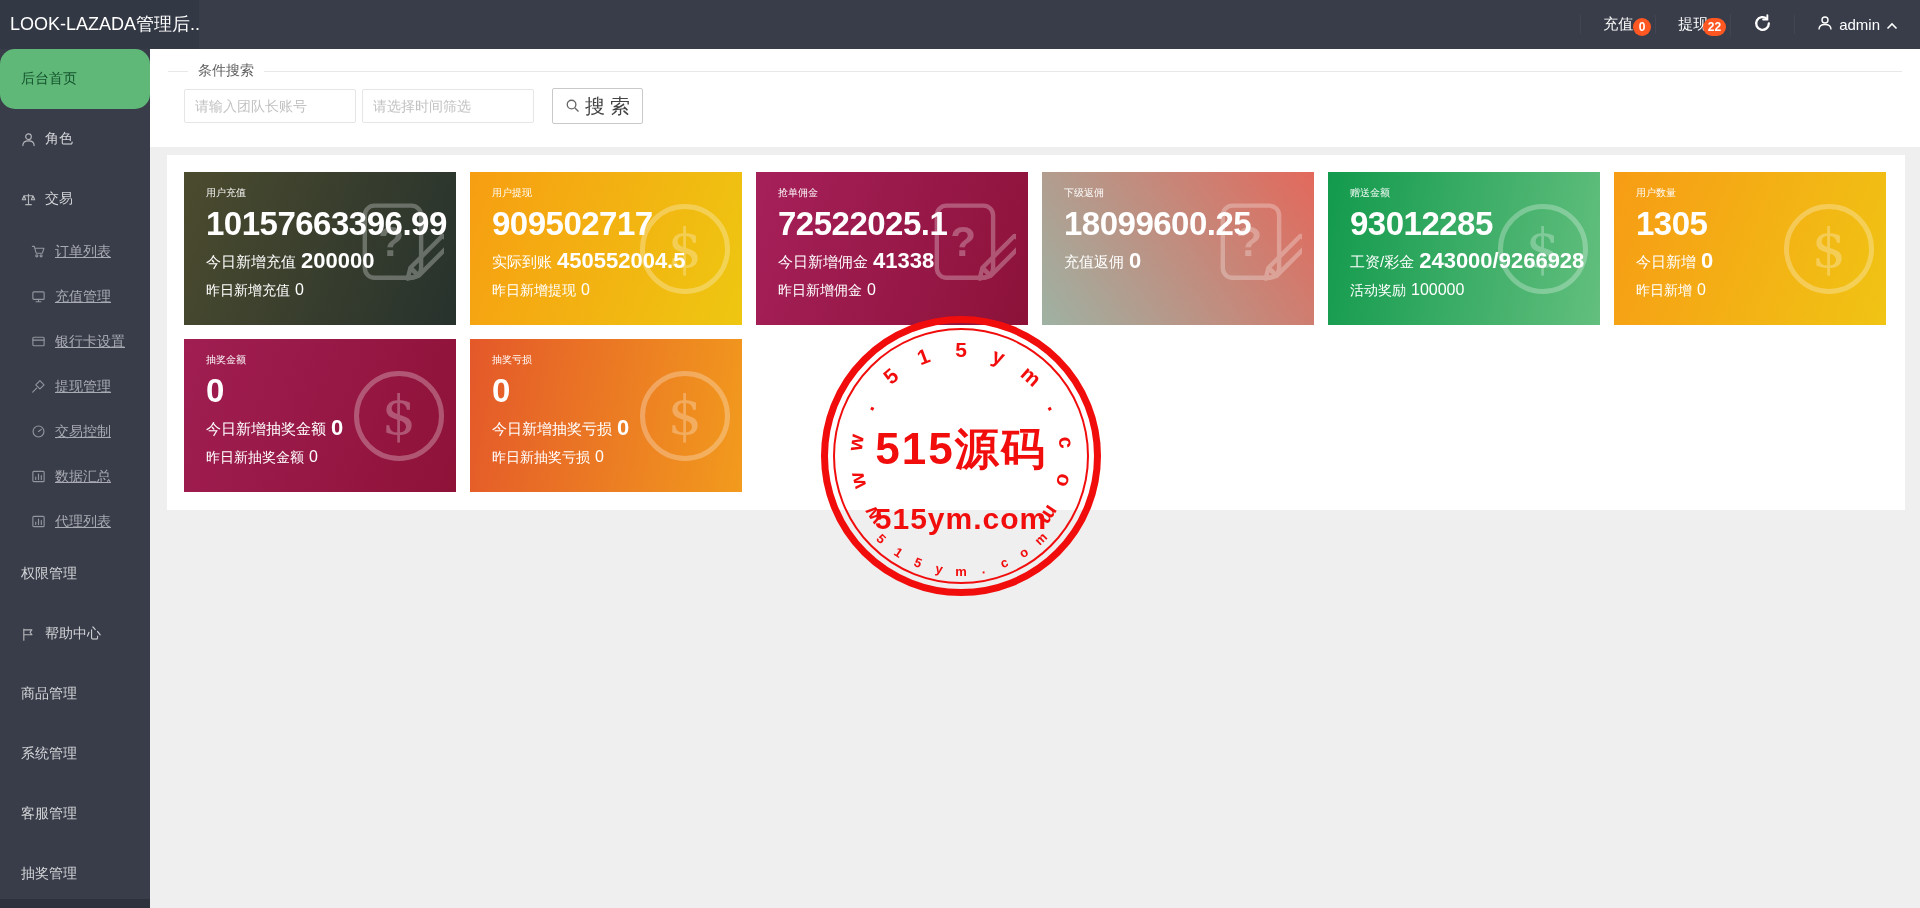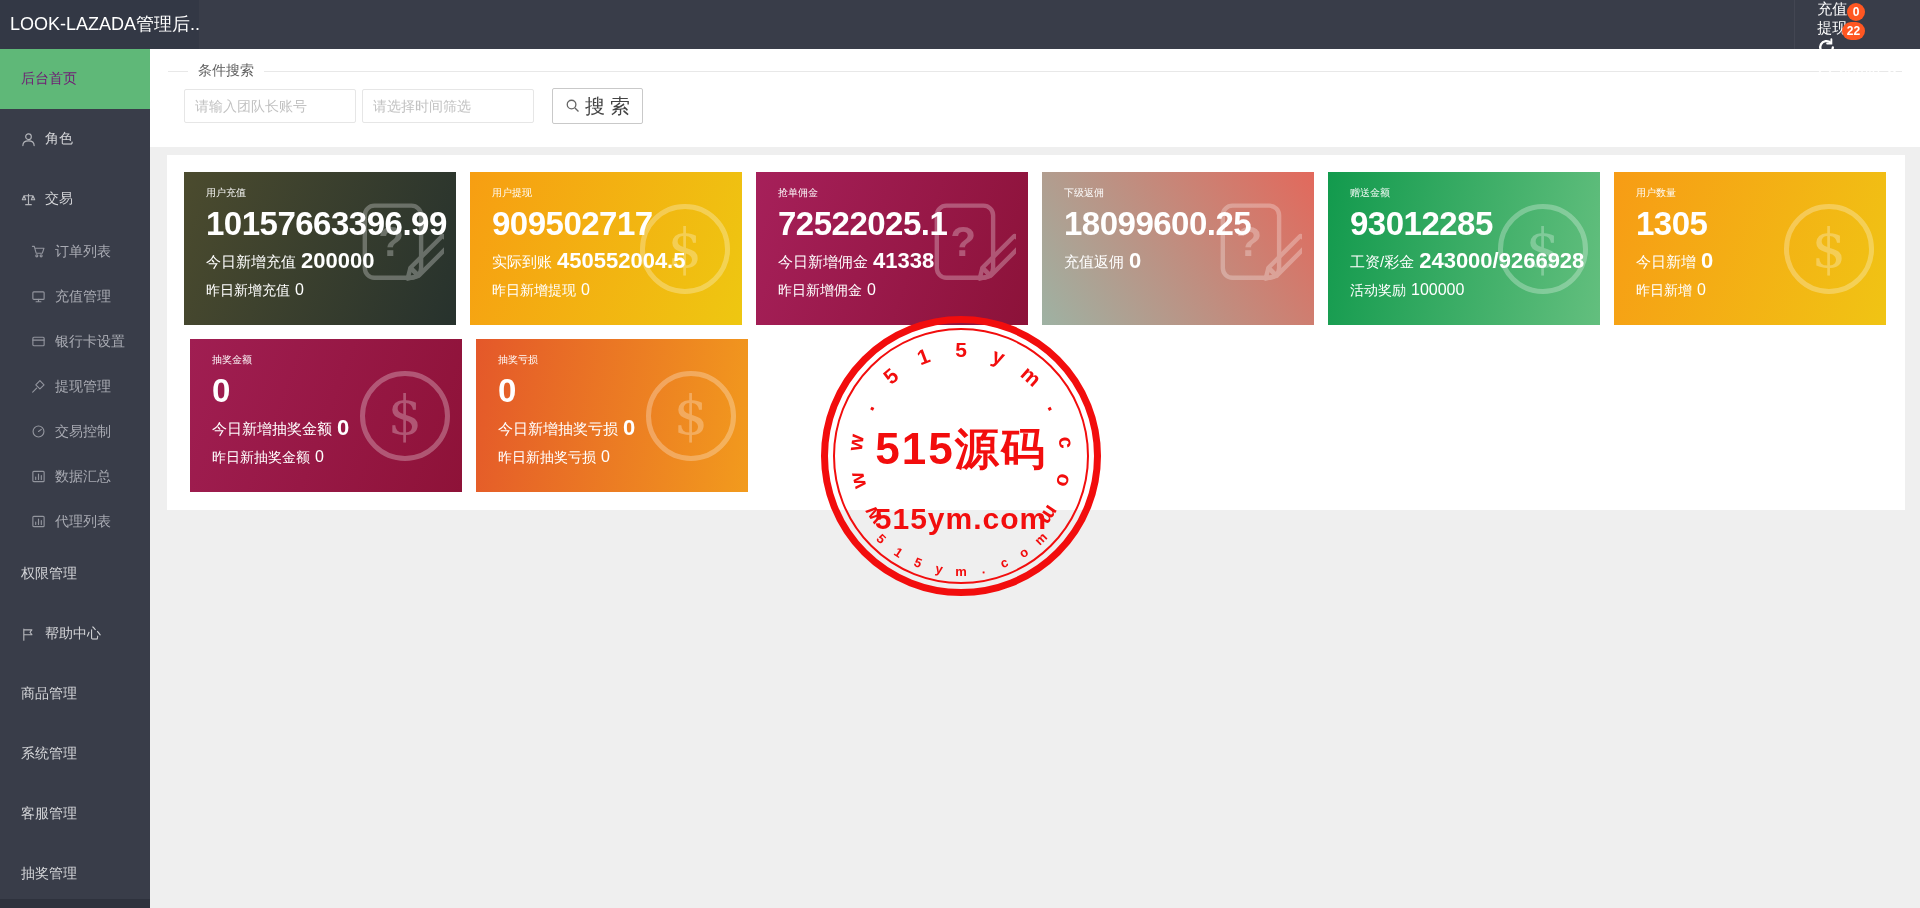--- a/index.html
+++ b/index.html
@@ -13,21 +13,21 @@
   }
   
   .app-header {
     position:absolute; top:0; left:0; right:0; height:49px;
     background:#393D49; z-index:20; display:flex; align-items:stretch;
   }
   .logo {
     width:199px; background:#333845; color:#fff; font-size:18px;
     line-height:49px; padding-left:10px; white-space:nowrap; overflow:hidden;
   }
-  .hdr-right { margin-left:auto; display:flex; align-items:flex-start;flex-direction:column; }
+  .hdr-right { margin-left:auto; display:flex; align-items:center; }
   .hdr-item {
     position:relative; display:flex; align-items:center; gap:6px;
     padding:0 22px; color:#fff; font-size:15px; cursor:pointer;
     border-left:1px solid rgba(255,255,255,.05);
   }
   .badge {
     position:absolute; top:3px; right:4px; background:#FF5722; color:#fff;
     font-size:12px; height:18px; line-height:18px; min-width:18px;
     padding:0 5px; border-radius:10px; text-align:center; font-weight:bold;
   }
@@ -35,22 +35,22 @@
   
   .sidebar {
     position:absolute; top:49px; left:0; bottom:0; width:150px;
     background:#393D49; z-index:10;
   }
   .side-item {
     display:flex; align-items:center; cursor:pointer; font-size:14px;
     color:#d4d5d8;
   }
   .side-item.lv1 { height:60px; padding-left:21px; }
-  .side-item.lv2 { height:45px; padding-left:31px; color:#a9abb3; }
-  .side-item.active { background:#5FB878; color:#701a75; }
+  .side-item.lv2 { height:45px; padding-left:31px; color:#a9abb3;text-decoration:underline; }
+  .side-item.active { background:#5FB878; color:#14532d;border-radius:15px; }
   .s-icon { display:inline-flex; margin-right:9px; opacity:.8; }
   .side-footer {
     position:absolute; bottom:0; left:0; width:100%; height:9px; background:#2e323d;
   }
   
   .main { position:absolute; left:150px; top:49px; right:0; bottom:0; background:#efefef; }
   .search-panel { background:#fff; height:98px; }
   .field-line {
     position:relative; margin:0 18px; top:22px;
     border-top:1px solid #e8e8e8;
@@ -353,21 +353,21 @@
         </div>
         <div class="stat-card" style="background: linear-gradient(110deg, rgb(247, 156, 21), rgb(240, 196, 20));">
           <div class="c-title">用户数量</div>
           <div class="c-value">1305</div>
           <div class="c-line"><span>今日新增</span><span class="lv-bold">0</span></div>
           <div class="c-line"><span>昨日新增</span><span class="lv-norm">0</span></div>
           <span class="c-icon">
             <span class="coin">$</span>
           </span>
         </div>
-        <div class="stat-card" style="background: linear-gradient(110deg, rgb(160, 30, 82), rgb(142, 18, 56)); margin-left: 6px;">
+        <div class="stat-card" style="background: linear-gradient(110deg, rgb(160, 30, 82), rgb(142, 18, 56));">
           <div class="c-title">抽奖金额</div>
           <div class="c-value">0</div>
           <div class="c-line"><span>今日新增抽奖金额</span><span class="lv-bold">0</span></div>
           <div class="c-line"><span>昨日新抽奖金额</span><span class="lv-norm">0</span></div>
           <span class="c-icon">
             <span class="coin">$</span>
           </span>
         </div>
         <div class="stat-card" style="background: linear-gradient(100deg, rgb(228, 88, 42), rgb(242, 155, 29));">
           <div class="c-title">抽奖亏损</div>

